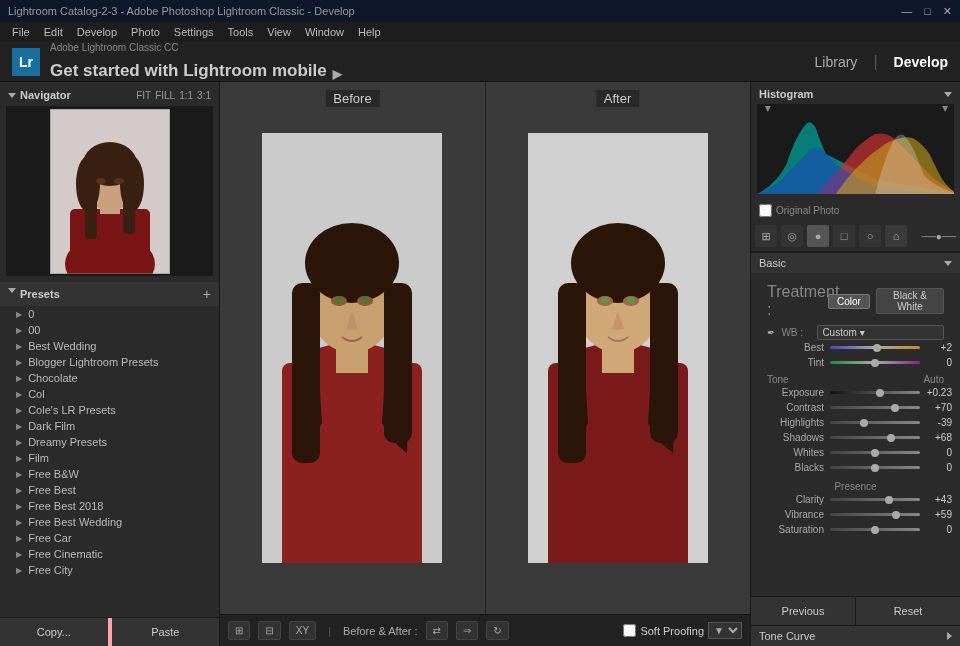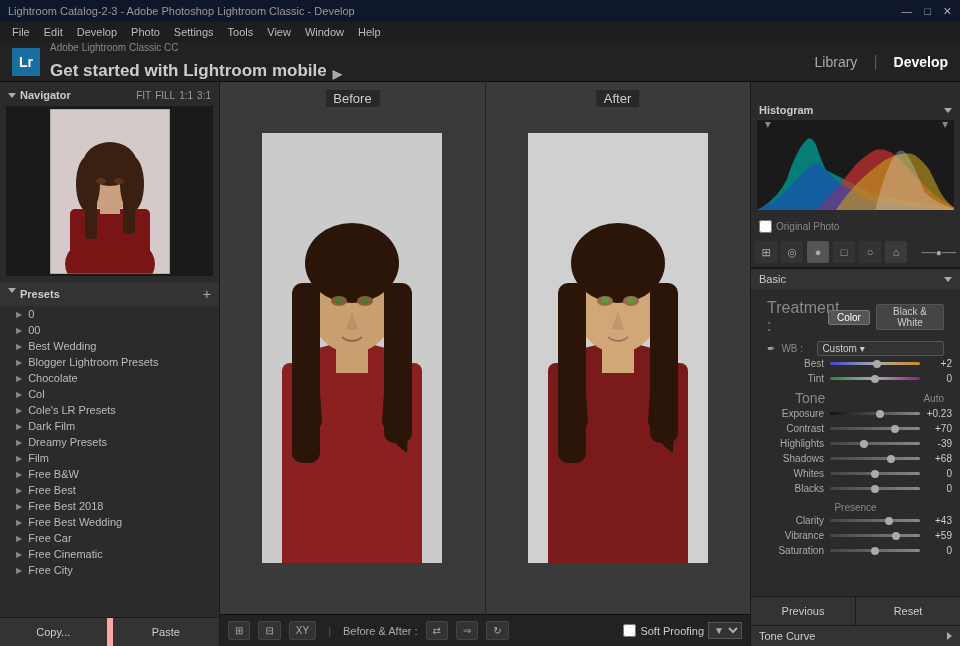--- a/index.html
+++ b/index.html
@@ -42,21 +42,21 @@
 
     
     #presets-panel { flex: 1; overflow-y: auto; }
     #presets-header { display: flex; align-items: center; justify-content: space-between; padding: 4px 8px; background: #333; cursor: pointer; }
     #presets-header .title { font-size: 11px; color: #ccc; font-weight: bold; display: flex; align-items: flex-start; gap: 4px; }
     .preset-item { display: flex; align-items: center; padding: 2px 16px; cursor: pointer; font-size: 11px; color: #bbb; }
     .preset-item::before { content: '▶'; font-size: 8px; margin-right: 6px; color: #888; }
 
     
     #left-bottom { display: flex; border-top: 1px solid #1a1a1a; }
-    #left-bottom button { flex: 1; padding: 8px; background: #333; border: none; color: #ccc; cursor: pointer; font-size: 11px; border-right: 6px solid #fca5a5; }
+    #left-bottom button { flex: 1; padding: 8px; background: #333; border: none; color: #ccc; cursor: pointer; font-size: 11px; border-right: 4px solid #fca5a5; }
     #left-bottom button:last-child { border-right: none; }
 
     
     #center-panel { flex: 1; display: flex; flex-direction: column; background: #1e1e1e; }
 
     
     #images-area { flex: 1; display: flex; background: #3a3a3a; position: relative; }
     #before-label, #after-label { position: absolute; top: 8px; font-size: 13px; color: #ccc; background: rgba(0,0,0,0.3); padding: 1px 8px; z-index: 10; }
     #before-label { left: 25%; transform: translateX(-50%); }
     #after-label { left: 75%; transform: translateX(-50%); }
@@ -71,21 +71,21 @@
     .tb-btn { background: #333; border: 1px solid #444; color: #aaa; padding: 3px 6px; cursor: pointer; font-size: 10px; border-radius: 2px; }
     .tb-separator { color: #555; margin: 0 4px; }
     .tb-label { color: #aaa; font-size: 11px; }
     .soft-proofing { display: flex; align-items: center; gap: 4px; margin-left: auto; }
     .soft-proofing input[type="checkbox"] { cursor: pointer; }
 
     
     #right-panel { width: 210px; background: #2b2b2b; border-left: 1px solid #1a1a1a; display: flex; flex-direction: column; overflow-y: auto; }
 
     
-    #histogram-section { padding: 4px; margin-top: 16px; }
+    #histogram-section { padding: 4px; }
     #histogram-header { display: flex; align-items: center; justify-content: space-between; padding: 2px 4px; }
     #histogram-header .title { font-size: 11px; color: #ccc; font-weight: bold; }
     #histogram-canvas { height: 90px; background: #1a1a1a; margin: 2px; position: relative; overflow: hidden; }
 
     
     #original-photo { display: flex; align-items: center; gap: 4px; padding: 4px 8px; font-size: 10px; color: #888; }
     #original-photo input[type="checkbox"] { cursor: pointer; }
 
     
     #tools-row { display: flex; align-items: center; justify-content: center; padding: 4px; gap: 4px; border-bottom: 1px solid #1a1a1a; }
@@ -110,21 +110,21 @@
     .treatment-btn { padding: 1px 8px; font-size: 10px; border: 1px solid #555; background: #444; color: #ccc; cursor: pointer; border-radius: 2px; }
     .treatment-btn.active { background: #555; border-color: #777; color: white; }
 
     
     .wb-row { display: flex; align-items: center; padding: 2px 8px; gap: 6px; }
     .wb-label { font-size: 10px; color: #888; width: 30px; }
     .wb-value { font-size: 10px; color: #ccc; background: #333; border: 1px solid #555; padding: 1px 4px; cursor: pointer; border-radius: 2px; flex: 1; }
 
     
     .tone-row { display: flex; align-items: center; justify-content: space-between; padding: 2px 8px; }
-    .tone-label { font-size: 14px; color: #888; margin-left: 28px; }
+    .tone-label { font-size: 10px; color: #888; }
     .auto-btn { font-size: 10px; color: #888; cursor: pointer; background: none; border: none; }
 
     
     .presence-label { font-size: 10px; color: #888; text-align: center; padding: 4px 0 2px; }
 
     
     #tone-curve-section { padding: 0; }
     #tone-curve-header { display: flex; align-items: center; justify-content: space-between; padding: 4px 8px; background: #333; border-top: 1px solid #1a1a1a; cursor: pointer; }
 
     

